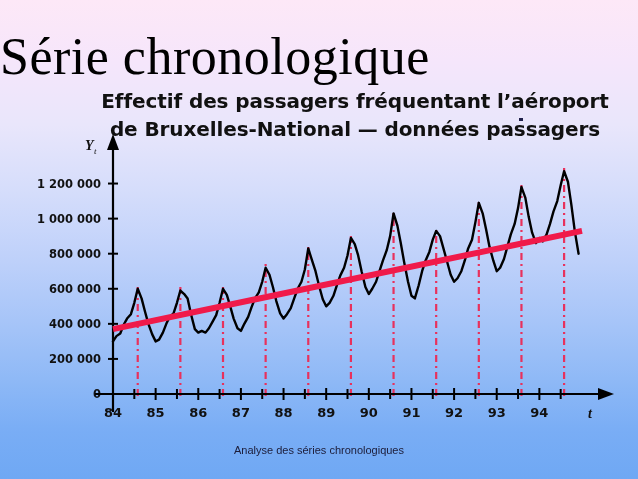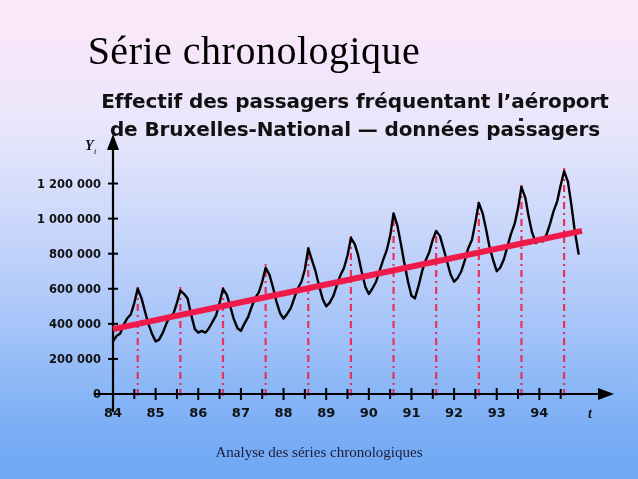--- a/index.html
+++ b/index.html
@@ -26,23 +26,22 @@
         #8db8f6 80%,
         #79adf5 90%,
         #6fa8f4 100%);
     overflow: hidden;
   }
   #title {
     position: absolute;
     left: 0;
     top: 30px;
     width: 508px;
-    text-align: center;
-    font-family: "Liberation Serif", serif;
-    font-size: 40px;
+    font-family: "Liberation Serif", serif;
+    font-size: 52px;
     font-weight: normal;
     color: #000000;
     letter-spacing: 0.5px;
     line-height: 1.05;
   }
   #subtitle {
     position: absolute;
     left: 0;
     top: 88px;
     width: 638px;
@@ -69,22 +68,22 @@
     top: 128px;
     width: 638px;
     height: 295px;
   }
   #footer {
     position: absolute;
     left: 0;
     top: 444px;
     width: 638px;
     text-align: center;
-    font-family: Liberation Serif, serif;
-    font-size: 15px;
+    font-family: Liberation Sans, sans-serif;
+    font-size: 11px;
     color: #1c1c38;
   }
   .ylabel-txt, .xlabel-txt {
     font-family: "DejaVu Sans", sans-serif;
     font-weight: bold;
     fill: #111111;
   }
   .ylabel-txt { font-size: 11.5px; }
   .xlabel-txt { font-size: 13px; }
   .axis-name {

